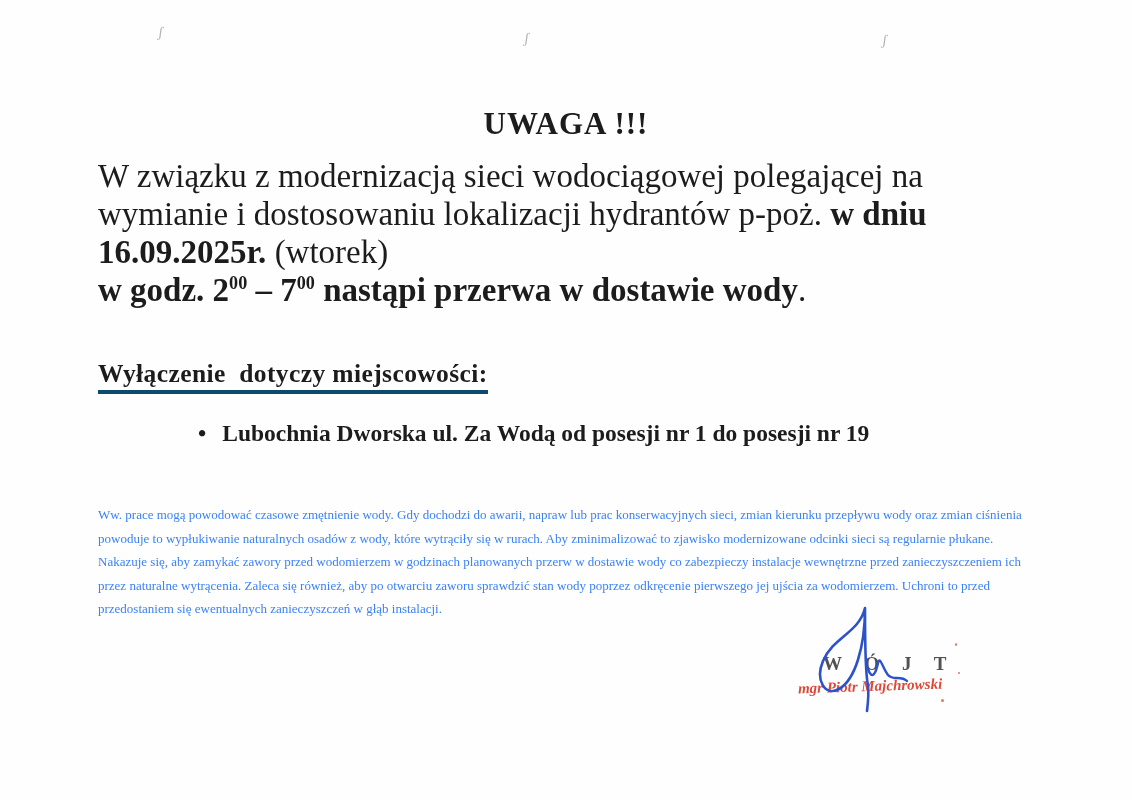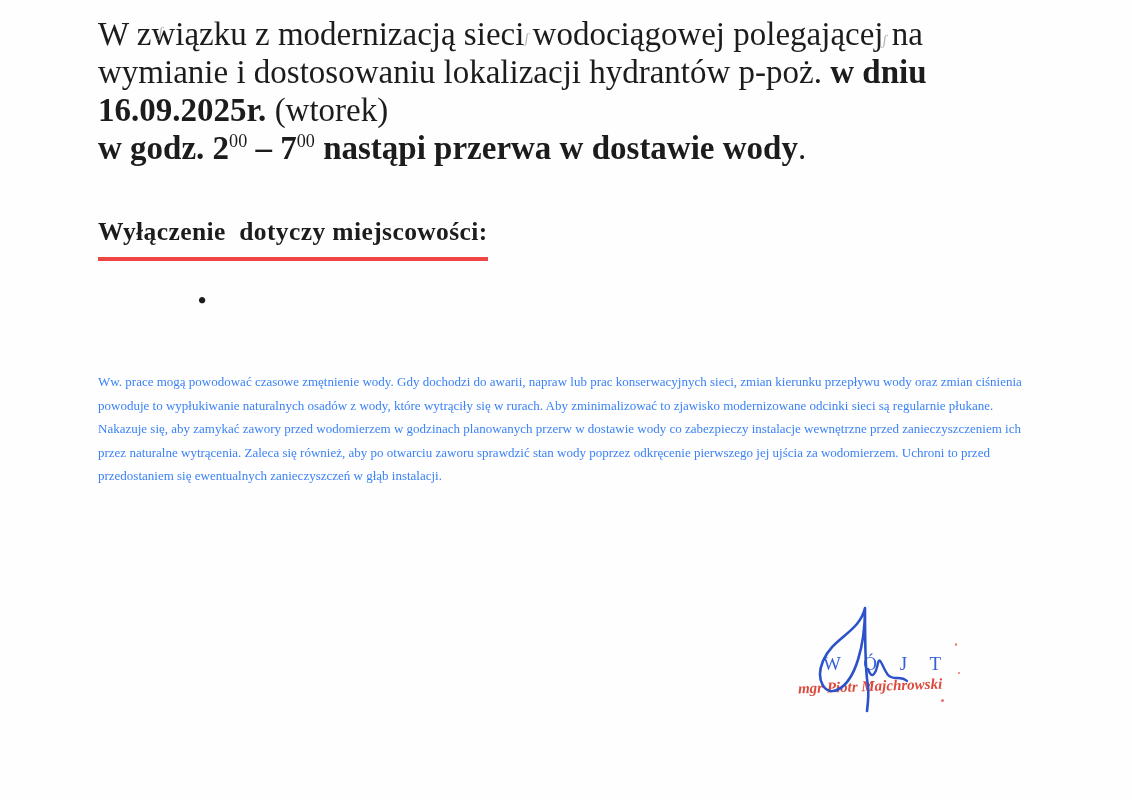--- a/index.html
+++ b/index.html
@@ -37,31 +37,31 @@
     margin: 15px 0 0 98px;
     width: 900px;
     font-size: 33px;
     line-height: 38px;
   }
   .b { font-weight: bold; }
   sup.hrs {
     font-size: 0.55em;
     vertical-align: super;
     line-height: 0;
-    font-weight: normal;
+    font-weight: bold;
   }
   .section-heading {
     margin: 50px 0 0 98px;
     display: inline-block;
     font-size: 25.5px;
     font-weight: bold;
     letter-spacing: 0.4px;
     white-space: pre;
-    border-bottom: 4px solid #ef4444;
-    padding-bottom: 10px;
+    border-bottom: 4px solid #0c4a6e;
+    padding-bottom: 1px;
   }
   .bullet-row {
     margin: 26px 0 0 198px;
     font-size: 23.5px;
     font-weight: bold;
     display: flex;
     align-items: baseline;
   }
   .bullet-dot { margin-right: 16px; font-size: 23.5px; }
   .fine-print {
@@ -81,23 +81,23 @@
   .signature-ink {
     position: absolute;
     left: 0; top: 0;
     width: 250px; height: 140px;
   }
   .stamp-title {
     position: absolute;
     left: 68px;
     top: 68px;
     font-size: 19px;
-    font-weight: normal;
+    font-weight: bold;
     letter-spacing: 9px;
-    color: #1d4ed8;
+    color: #404040;
     opacity: .9;
     white-space: pre;
   }
   .stamp-name {
     position: absolute;
     left: 43px;
     top: 93px;
     font-size: 15px;
     font-weight: bold;
     font-style: italic;
@@ -118,29 +118,31 @@
 </style>
 </head>
 <body>
 
 <div class="page">
 
   <span class="scan-mark mark-1">ʃ</span>
   <span class="scan-mark mark-2">ʃ</span>
   <span class="scan-mark mark-3">ʃ</span>
 
+  <h1 class="title">UWAGA !!!</h1>
 
   <p class="body-par"><span>W związku z modernizacją sieci wodociągowej polegającej na wymianie i dostosowaniu lokalizacji hydrantów p-poż. </span><span class="b">w dniu 16.09.2025r.</span><span> (wtorek)</span><br><span class="b"><span>w godz. 2</span><sup class="hrs">00</sup><span> – 7</span><sup class="hrs">00</sup><span> nastąpi przerwa w dostawie wody</span></span><span>.</span></p>
 
   <div>
     <h2 class="section-heading">Wyłączenie  dotyczy miejscowości:</h2>
   </div>
 
   <div class="bullet-row">
     <span class="bullet-dot">•</span>
+    <span>Lubochnia Dworska ul. Za Wodą od posesji nr 1 do posesji nr 19</span>
   </div>
 
   <p class="fine-print">Ww. prace mogą powodować czasowe zmętnienie wody. Gdy dochodzi do awarii, napraw lub prac konserwacyjnych sieci, zmian kierunku przepływu wody oraz zmian ciśnienia powoduje to wypłukiwanie naturalnych osadów z wody, które wytrąciły się w rurach. Aby zminimalizować to zjawisko modernizowane odcinki sieci są regularnie płukane. Nakazuje się, aby zamykać zawory przed wodomierzem w godzinach planowanych przerw w dostawie wody co zabezpieczy instalacje wewnętrzne przed zanieczyszczeniem ich przez naturalne wytrącenia. Zaleca się również, aby po otwarciu zaworu sprawdzić stan wody poprzez odkręcenie pierwszego jej ujścia za wodomierzem. Uchroni to przed przedostaniem się ewentualnych zanieczyszczeń w głąb instalacji.</p>
 
   <div class="signature-block">
     <span class="stamp-title">W Ó J T</span>
     <span class="stamp-name">mgr Piotr Majchrowski</span>
     <svg class="signature-ink" viewBox="0 0 250 140" xmlns="http://www.w3.org/2000/svg">
       <path d="M110,23 C104,48 78,52 68,76 C60,95 70,112 84,104 C100,95 110,62 110,23 C110,58 110,88 113,100 C114,110 113,118 112,126" fill="none" stroke-width="2.6" stroke-linecap="round" stroke="#2b52c8"></path>
       <path d="M113,84 C117,96 121,88 123,78 C125,70 128,84 133,90 C138,96 146,90 152,96" fill="none" stroke-width="2.4" stroke-linecap="round" stroke="#2b52c8"></path>

